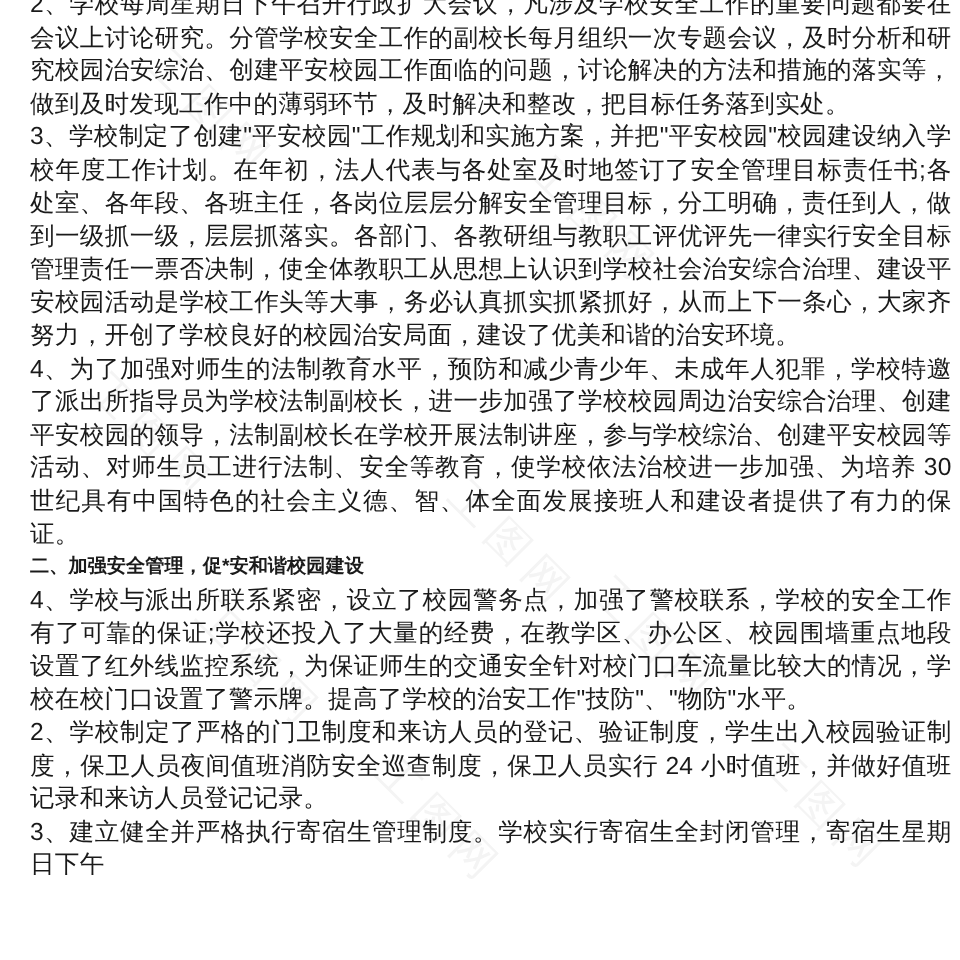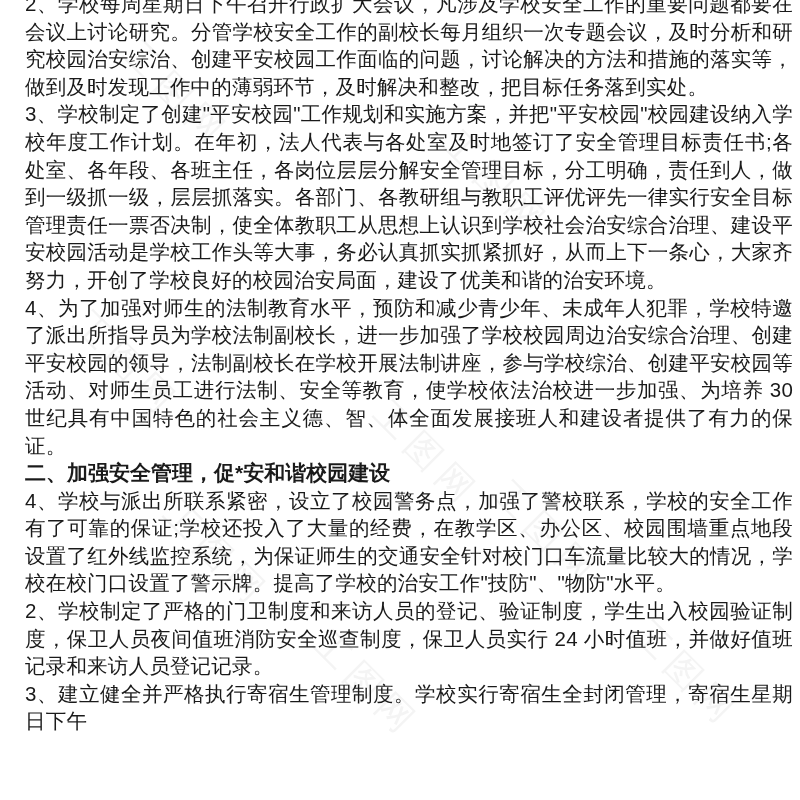--- a/index.html
+++ b/index.html
@@ -22,21 +22,21 @@
     margin: 0;
     font-size: 20.5px;
     line-height: 27.6px;
     text-align: justify;
     text-justify: inter-character;
     word-break: break-all;
     letter-spacing: 0.2px;
   }
   .heading {
     margin: 0;
-    font-size: 21px;
+    font-size: 16px;
     line-height: 27.6px;
     font-weight: 700;
     text-align: left;
     word-break: break-all;
   }
   .watermark-layer {
     position: absolute;
     left: 0; top: 0;
     width: 800px; height: 800px;
     pointer-events: none;

